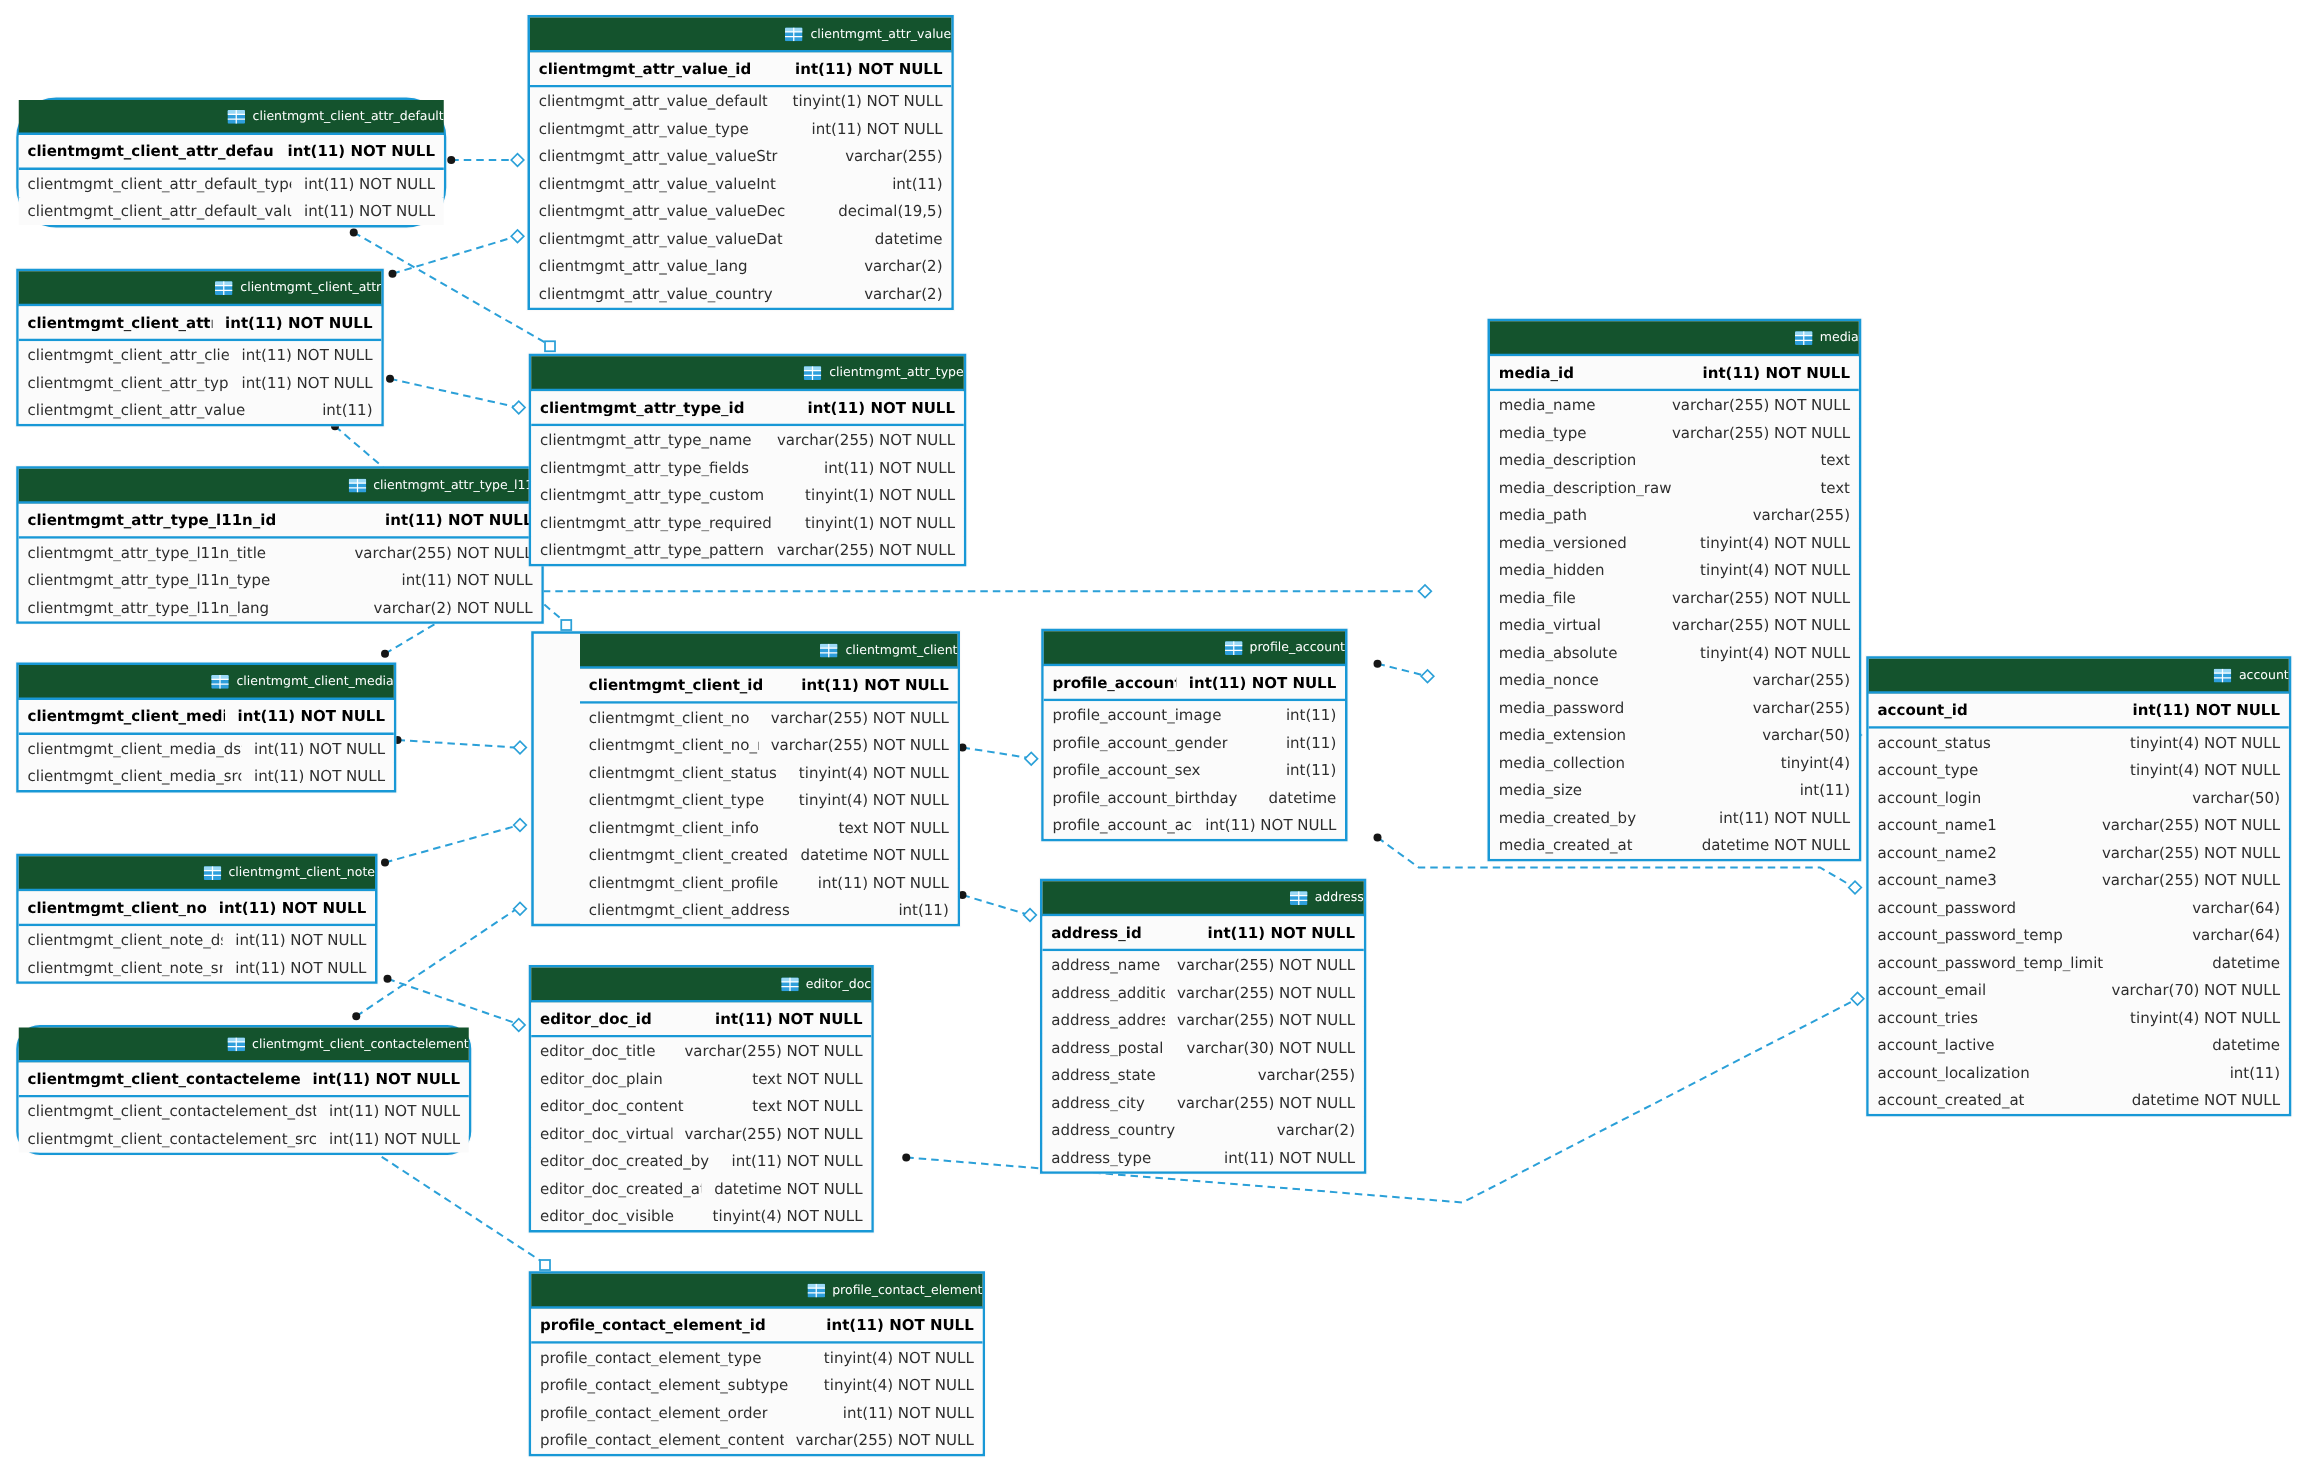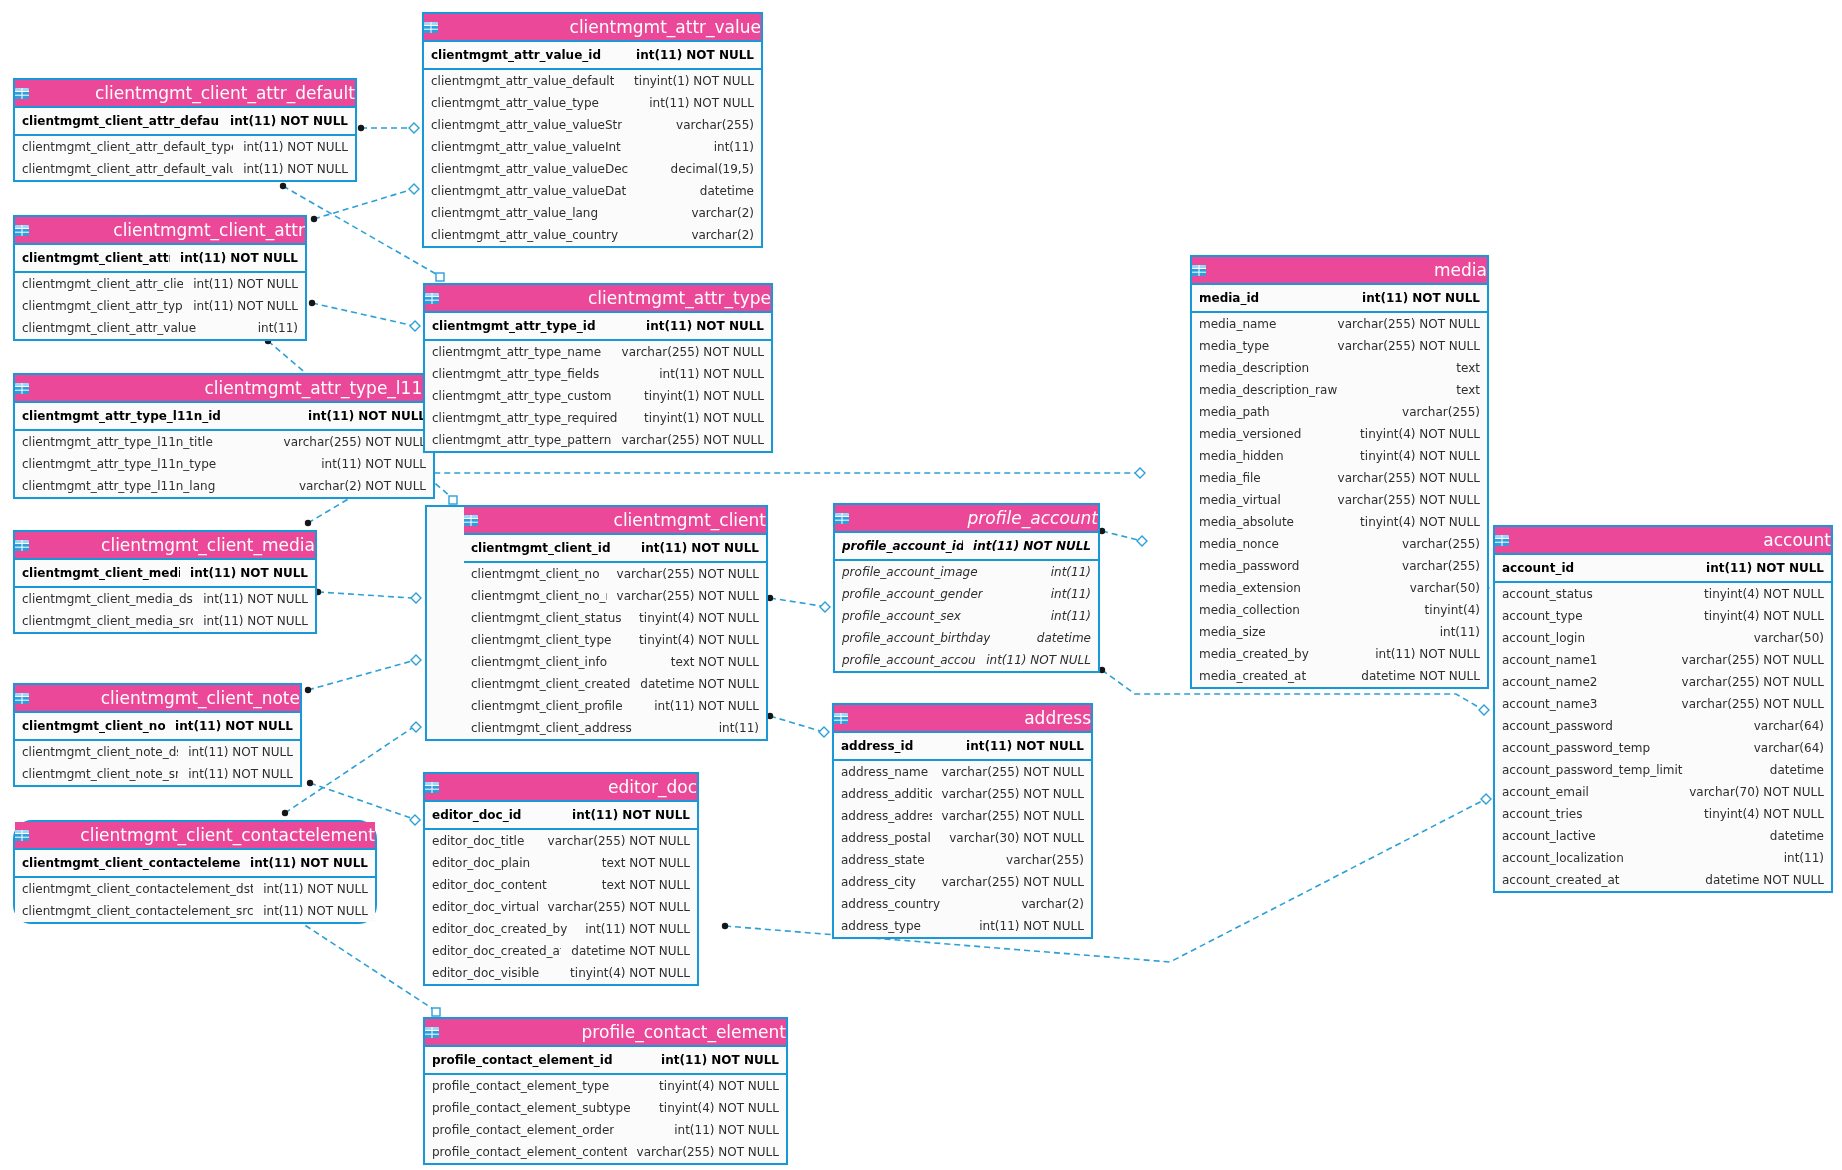--- a/index.html
+++ b/index.html
@@ -6,49 +6,49 @@
   .canvas{
     position:relative;width:1842px;height:1170px;background:#ffffff;overflow:hidden;
     font-family:"DejaVu Sans","Liberation Sans",sans-serif;
   }
   #rel-svg{position:absolute;left:0;top:0;width:1842px;height:1170px;}
   .tbl{
     position:absolute;background:#fbfbfb;border:2px solid #1898d6;box-sizing:border-box;
     box-shadow:0 0 0 1px rgba(0,0,0,0.02);
   }
   .tbl-header{
-    height:26px;background:#ec4899;color:#ffffff;display:flex;align-items:center;
-    justify-content:space-between;gap:6px;font-size:17px;border-bottom:2px solid #1898d6;
+    height:26px;background:#14532d;color:#ffffff;display:flex;align-items:center;
+    justify-content:flex-end;gap:6px;font-size:10px;border-bottom:2px solid #1898d6;
     white-space:nowrap;overflow:hidden;
   }
   .tbl-header .ticon{display:flex;align-items:center;}
   .tbl-pk{
     height:26px;display:flex;align-items:center;justify-content:space-between;
     padding:0 7px;font-size:12px;font-weight:bold;color:#000000;
     border-bottom:2px solid #1898d6;white-space:nowrap;background:#fbfbfb;
   }
   .tbl-row{
     height:22px;display:flex;align-items:center;justify-content:space-between;
     padding:0 7px;font-size:12px;color:#2e2e2e;white-space:nowrap;background:#fbfbfb;
   }
   .cname{margin-right:10px;overflow:hidden;}
   .ctype{text-align:right;flex-shrink:0;}
   
   #t0{left:422px;top:12px;width:341px;}
-  #t1{left:13px;top:78px;width:344px;}
+  #t1{left:13px;top:78px;width:344px;border-radius:32px;}
   #t2{left:13px;top:215px;width:294px;}
   #t3{left:13px;top:373px;width:422px;}
   #t4{left:13px;top:530px;width:304px;}
   #t5{left:13px;top:683px;width:289px;}
   #t6{left:13px;top:820px;width:364px;border-radius:19px;}
   #t7{left:423px;top:283px;width:350px;}
   #t8{left:425px;top:505px;width:343px;padding-left:37px;}
   #t9{left:423px;top:772px;width:276px;}
   #t10{left:423px;top:1017px;width:365px;}
-  #t11{left:833px;top:503px;width:267px;font-style:italic;}
+  #t11{left:833px;top:503px;width:245px;}
   #t12{left:832px;top:703px;width:261px;}
   #t13{left:1148px;top:255px;width:299px;margin-left:42px;}
   #t14{left:1493px;top:525px;width:340px;}
 </style>
 </head>
 <body>
 
 <div class="canvas">
   <svg id="rel-svg">
       <g>

